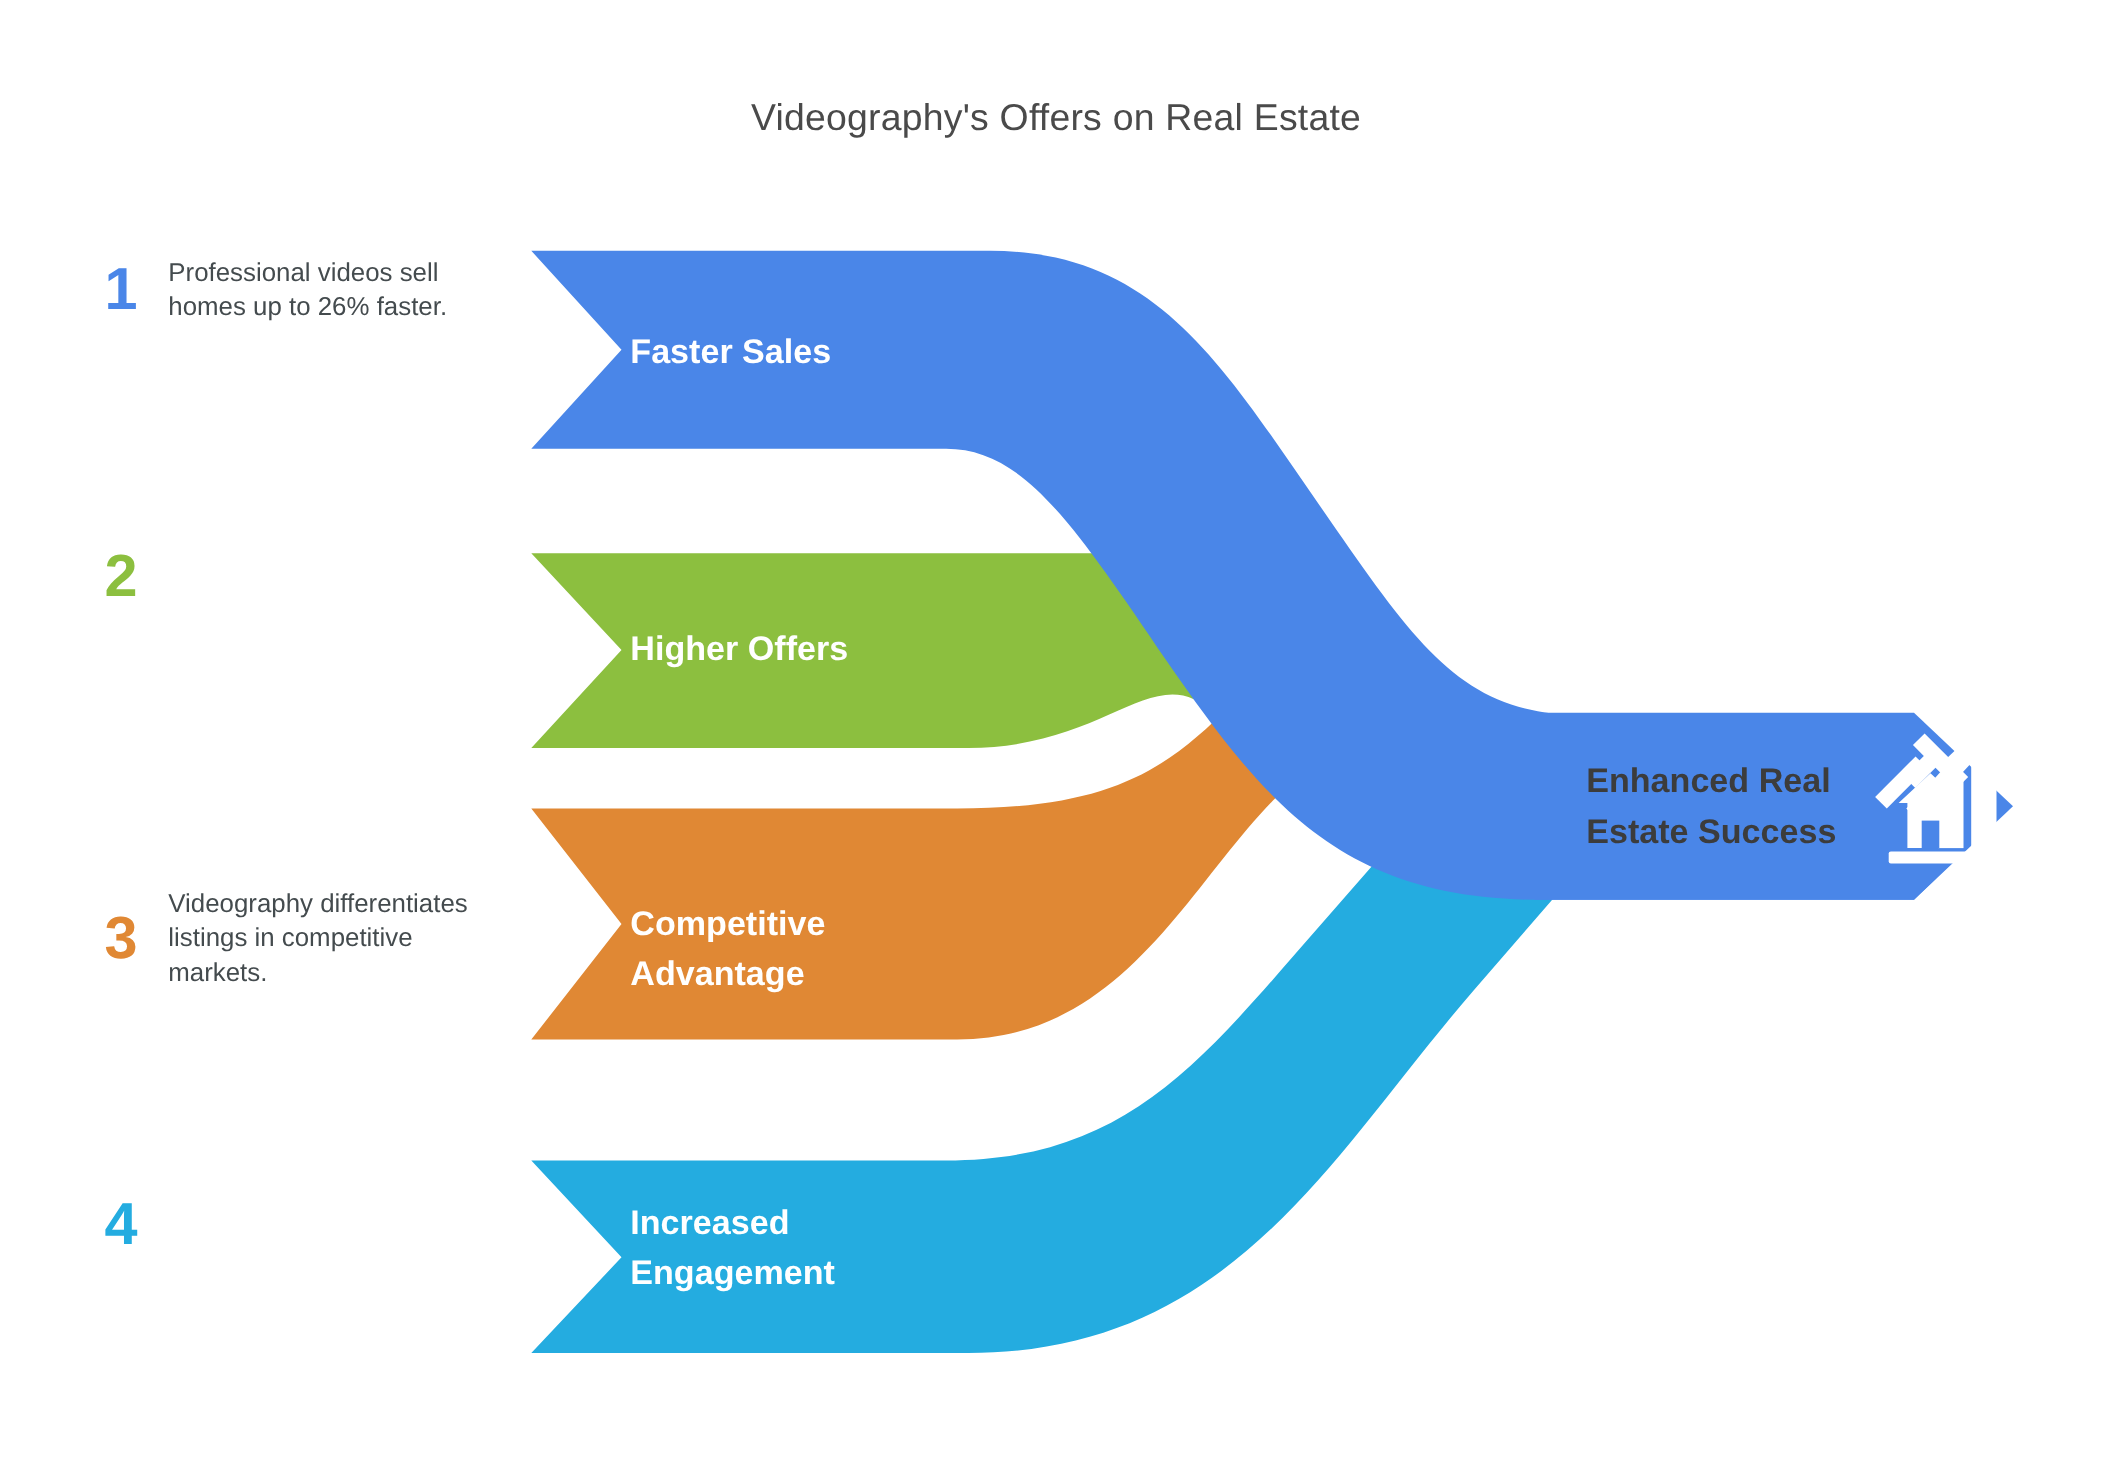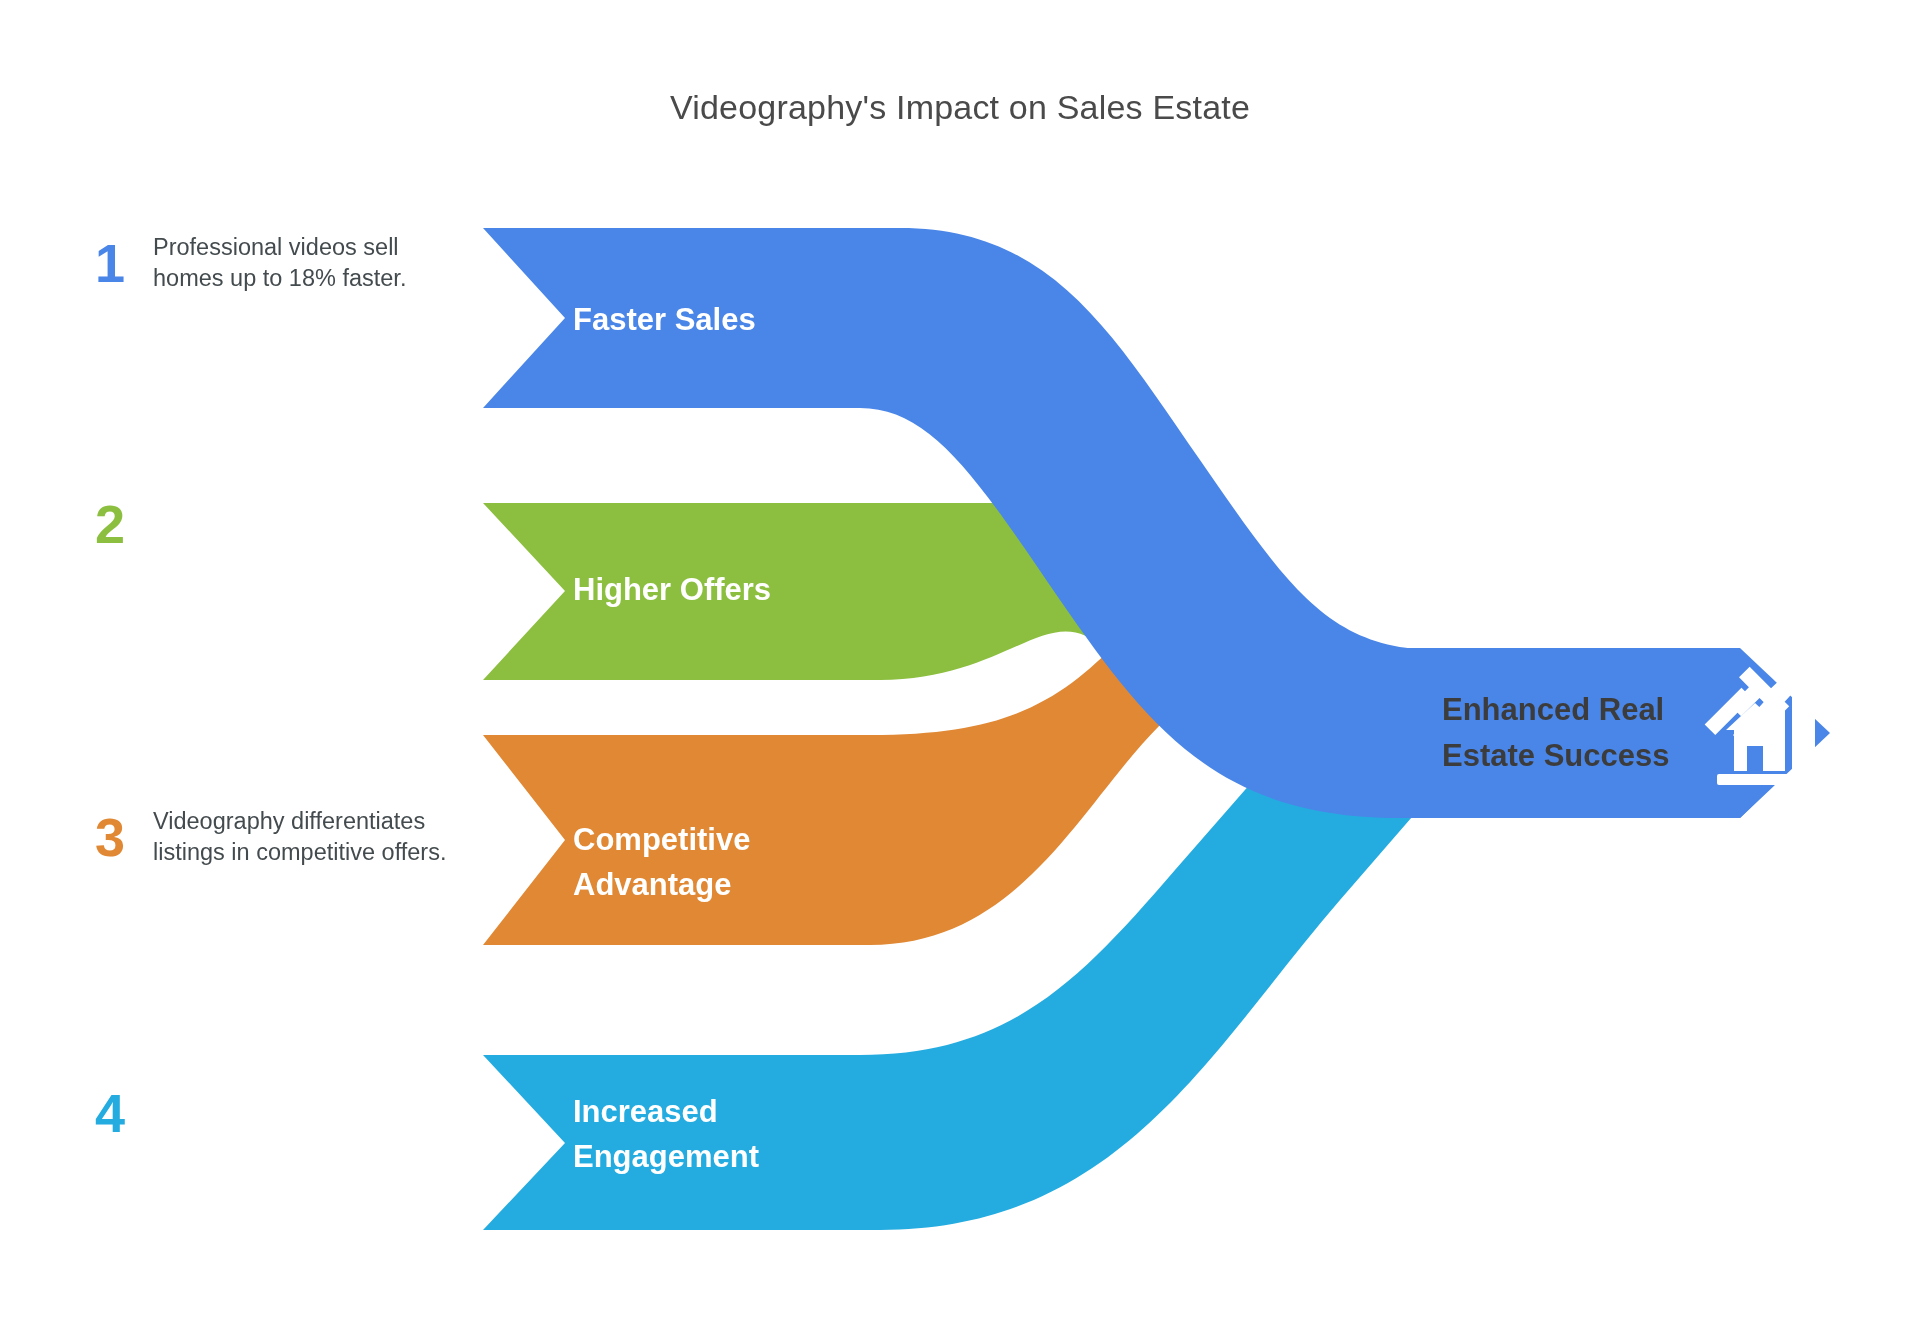--- a/index.html
+++ b/index.html
@@ -81,34 +81,34 @@
     font-size: 31px;
     font-weight: 700;
     fill: #3c3c3c;
   }
 </style>
 </head>
 <body>
 
 <div id="canvas">
 
-  <div class="chart-title">Videography's Impact on Sales Estate</div>
+  <div class="chart-title">Videography's Offers on Real Estate</div>
 
   <div class="legend-row" id="row-1">
     <div class="legend-num" style="color:#4a86e8;">1</div>
-    <div class="legend-text">Professional videos sell homes up to 18% faster.</div>
+    <div class="legend-text">Professional videos sell homes up to 26% faster.</div>
   </div>
 
   <div class="legend-row" id="row-2">
     <div class="legend-num" style="color:#8cbf3f;">2</div>
   </div>
 
   <div class="legend-row" id="row-3">
     <div class="legend-num" style="color:#e08834;">3</div>
-    <div class="legend-text">Videography differentiates listings in competitive offers.</div>
+    <div class="legend-text">Videography differentiates listings in competitive markets.</div>
   </div>
 
   <div class="legend-row" id="row-4">
     <div class="legend-num" style="color:#24ace0;">4</div>
   </div>
 
   <svg id="flow" viewBox="0 0 1920 1336">
 
     <path fill="#e08834" d="M 483 735
              L 870 735

